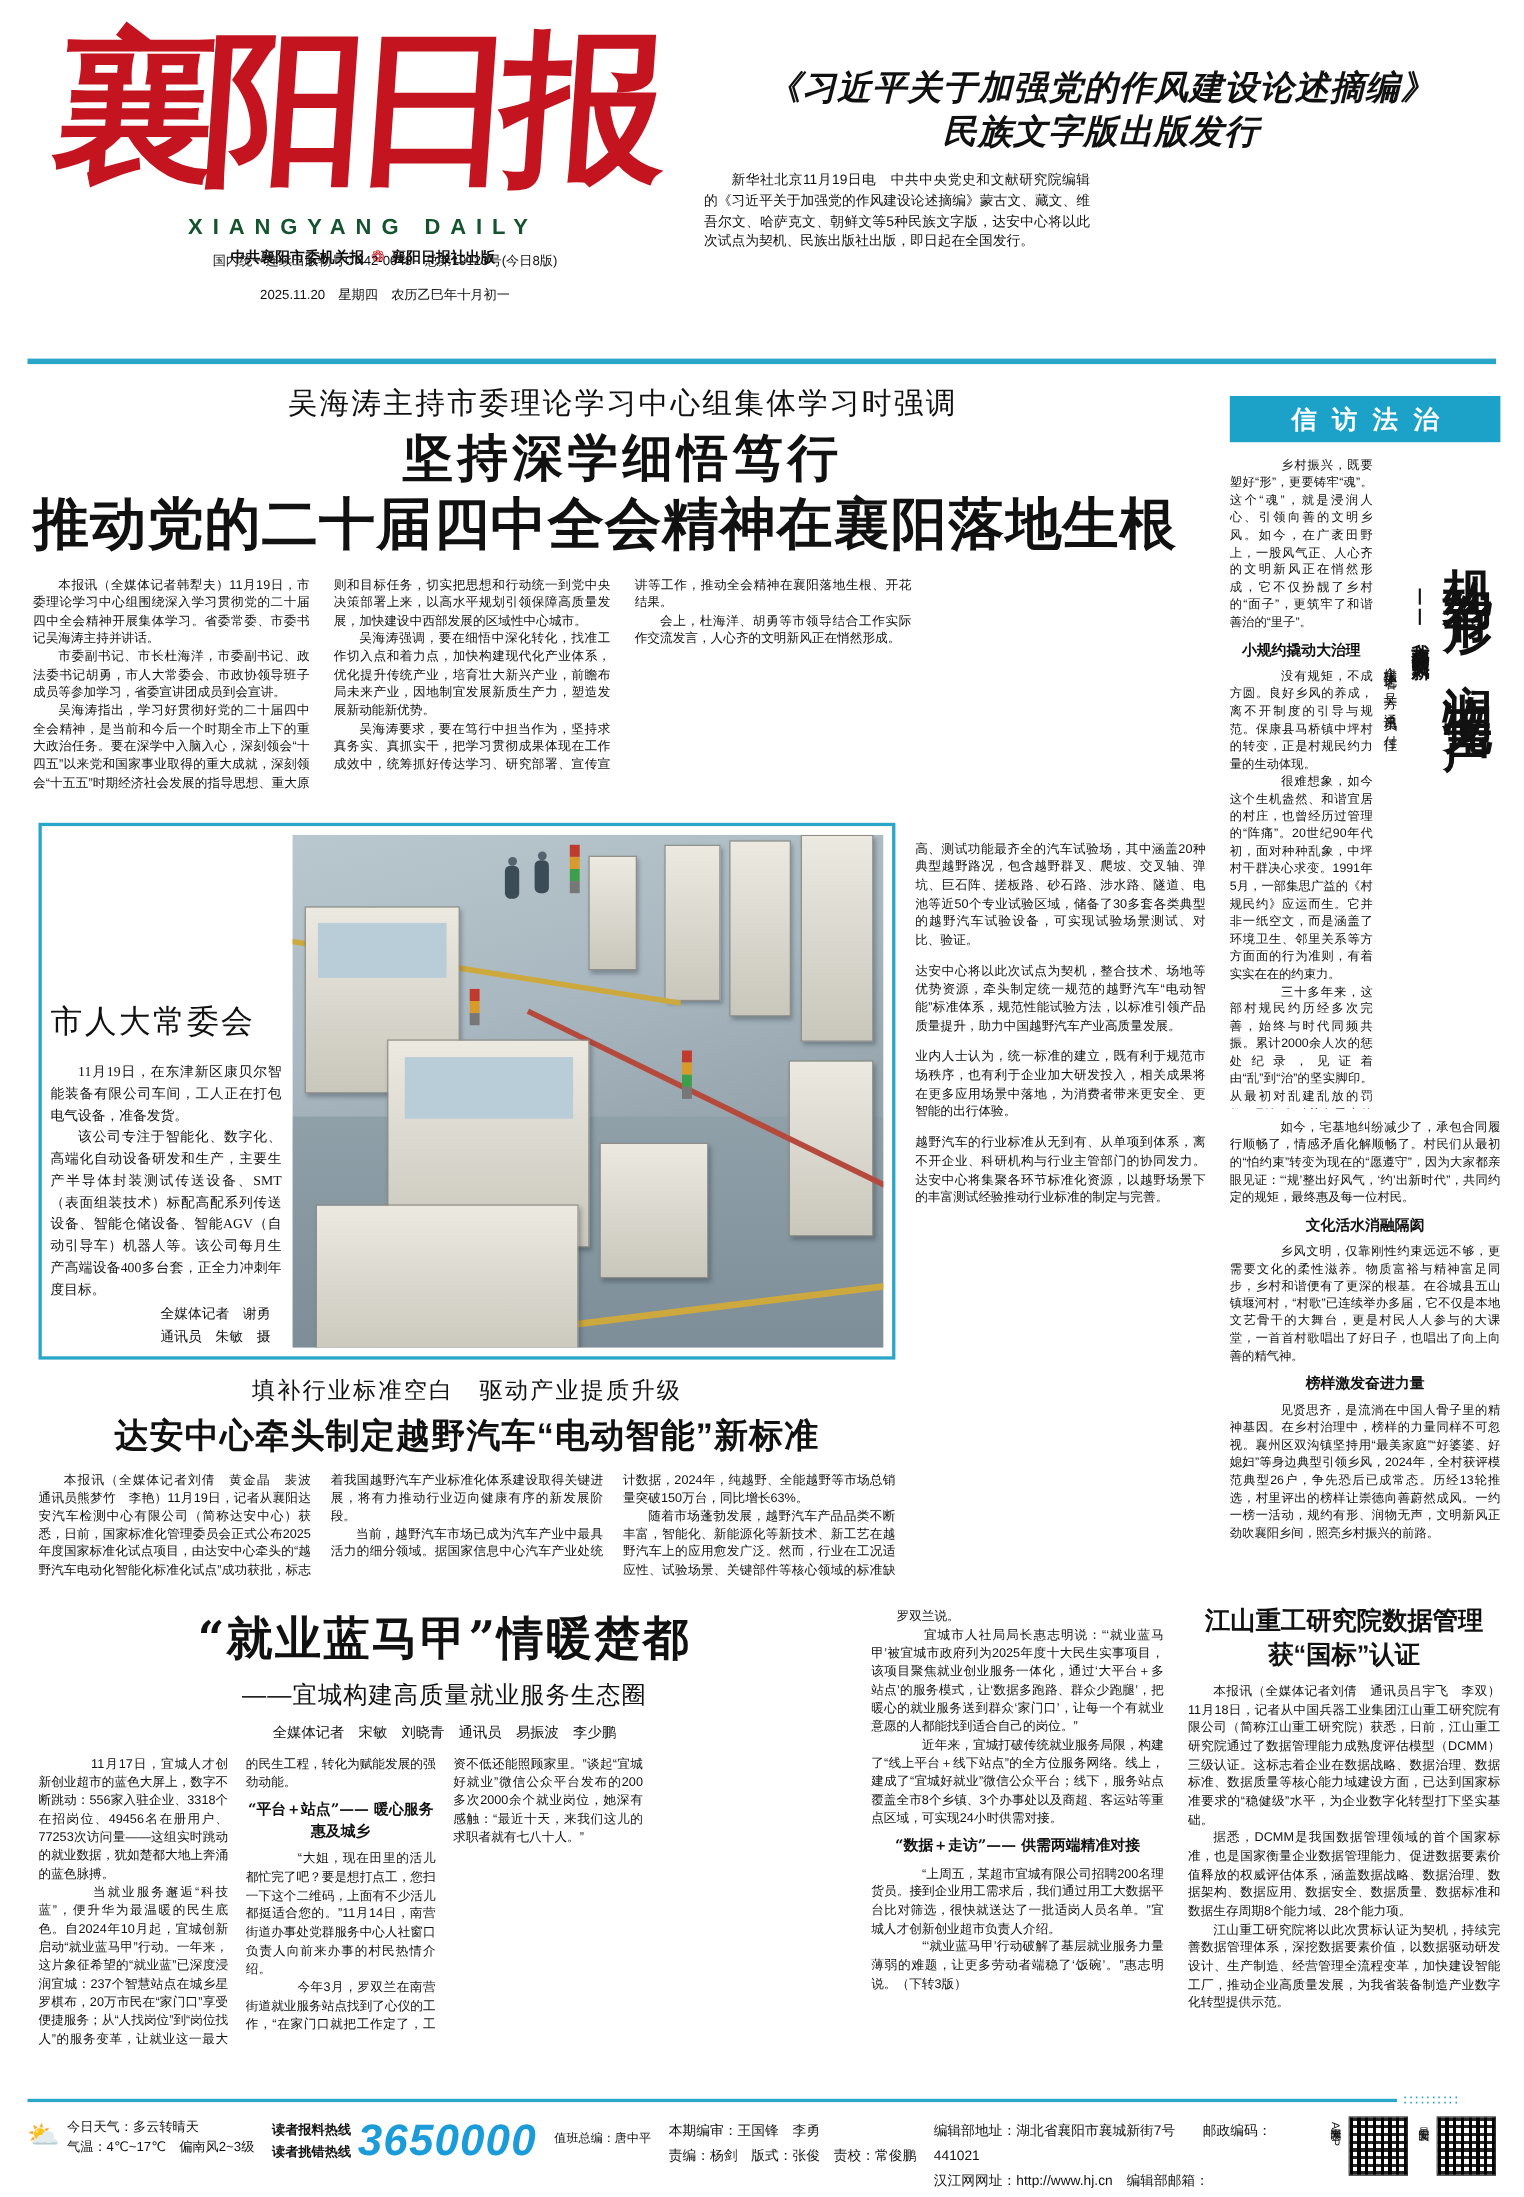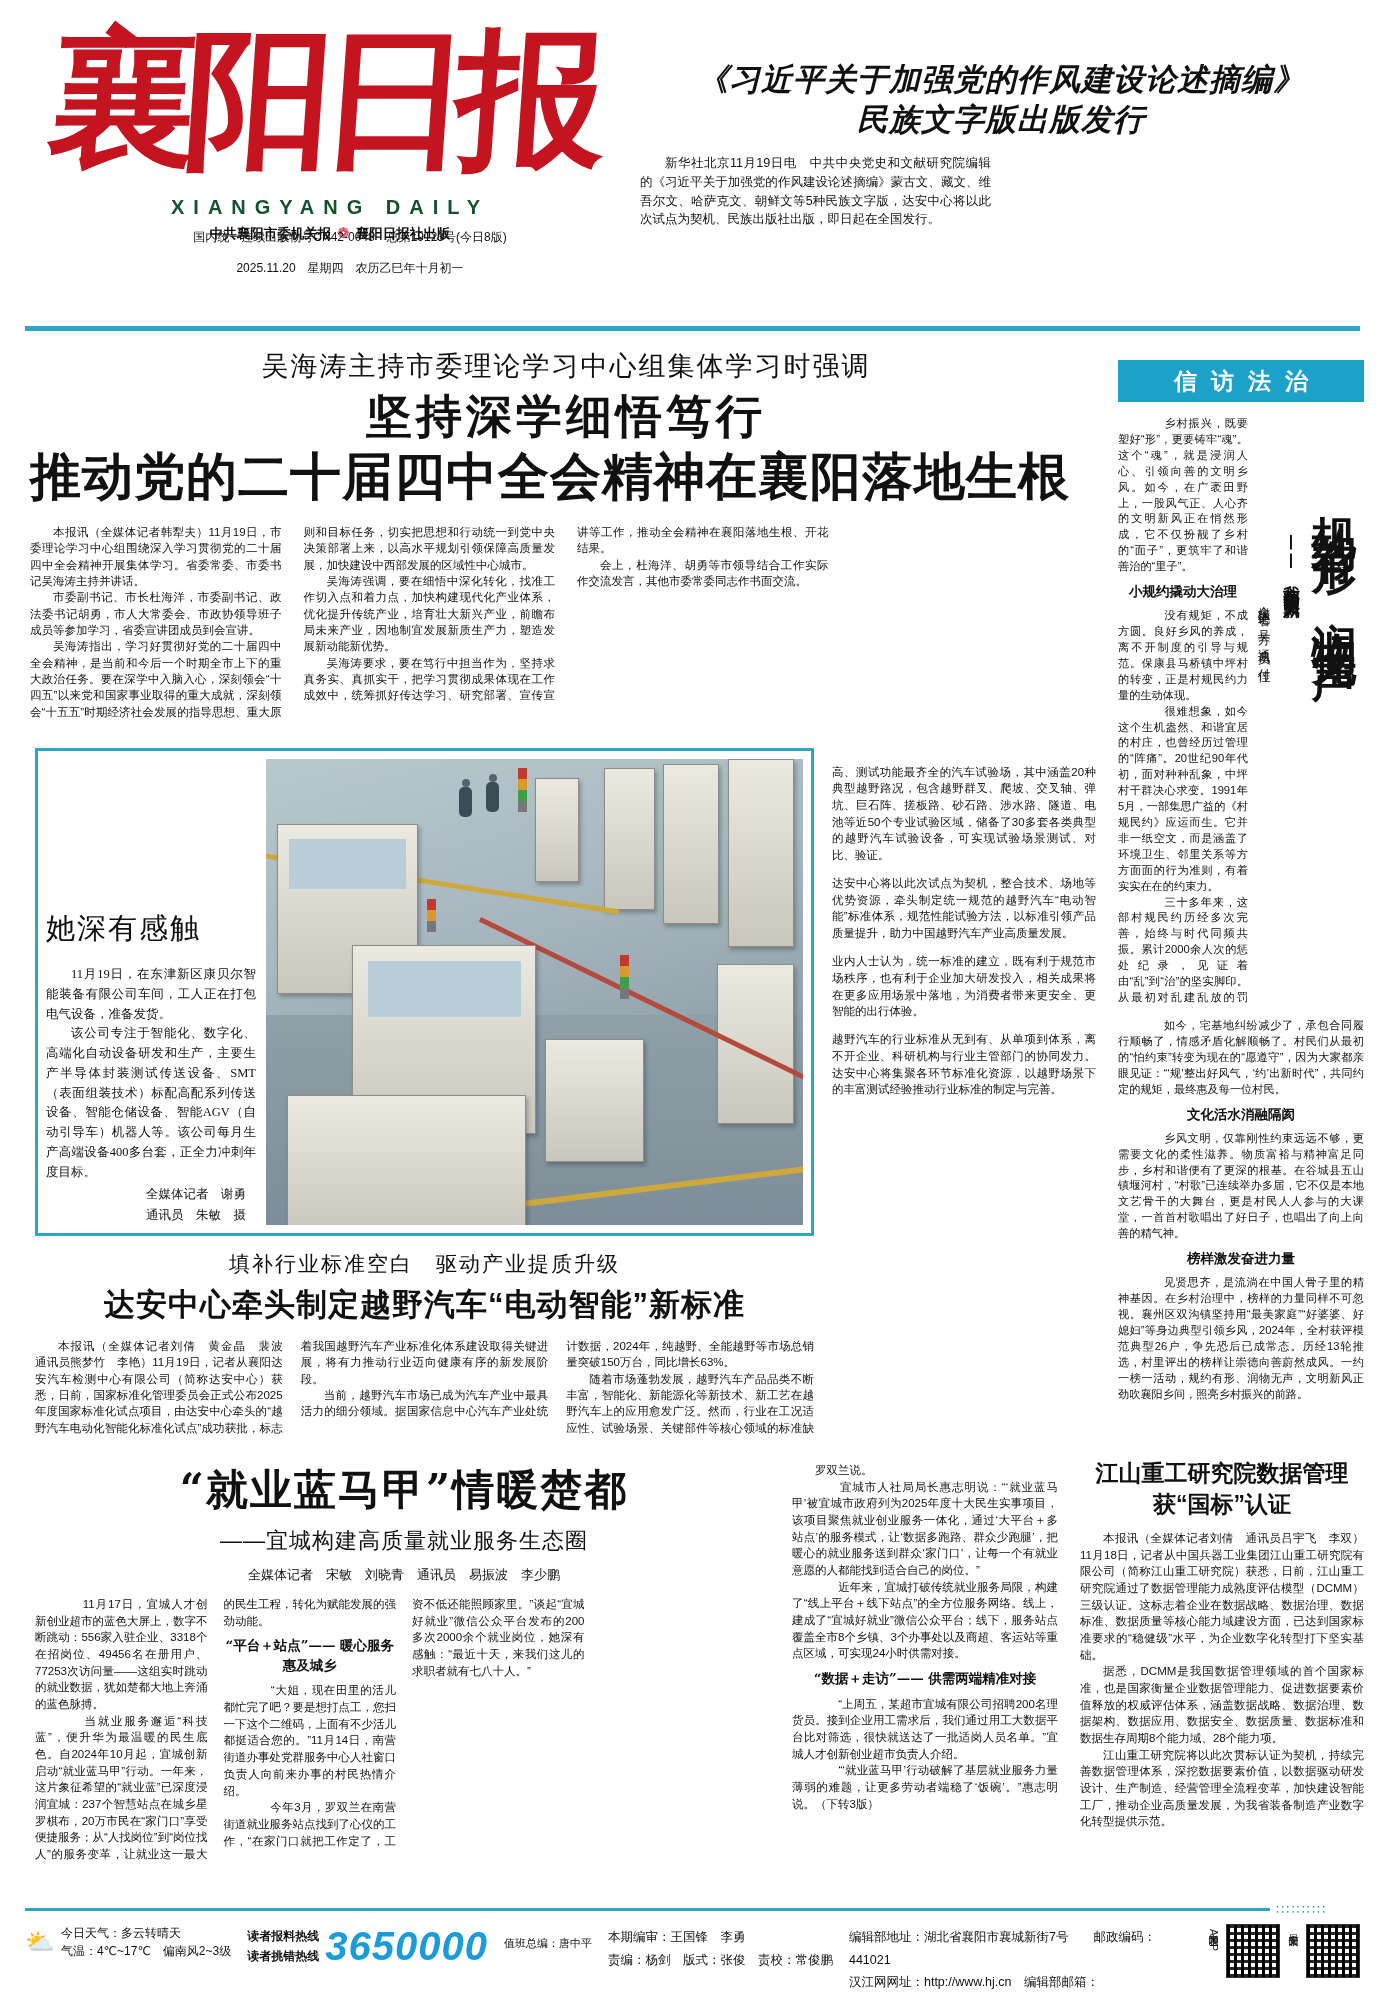--- a/index.html
+++ b/index.html
@@ -150,27 +150,27 @@
 <div class="abs lead">
   <div class="lead-kicker">吴海涛主持市委理论学习中心组集体学习时强调</div>
   <div class="lead-h1">坚持深学细悟笃行</div>
   <div class="lead-h2">推动党的二十届四中全会精神在襄阳落地生根</div>
   <div class="lead-body">
       <p>本报讯（全媒体记者韩犁夫）11月19日，市委理论学习中心组围绕深入学习贯彻党的二十届四中全会精神开展集体学习。省委常委、市委书记吴海涛主持并讲话。</p>
       <p>市委副书记、市长杜海洋，市委副书记、政法委书记胡勇，市人大常委会、市政协领导班子成员等参加学习，省委宣讲团成员到会宣讲。</p>
       <p>吴海涛指出，学习好贯彻好党的二十届四中全会精神，是当前和今后一个时期全市上下的重大政治任务。要在深学中入脑入心，深刻领会“十四五”以来党和国家事业取得的重大成就，深刻领会“十五五”时期经济社会发展的指导思想、重大原则和目标任务，切实把思想和行动统一到党中央决策部署上来，以高水平规划引领保障高质量发展，加快建设中西部发展的区域性中心城市。</p>
       <p>吴海涛强调，要在细悟中深化转化，找准工作切入点和着力点，加快构建现代化产业体系，优化提升传统产业，培育壮大新兴产业，前瞻布局未来产业，因地制宜发展新质生产力，塑造发展新动能新优势。</p>
       <p>吴海涛要求，要在笃行中担当作为，坚持求真务实、真抓实干，把学习贯彻成果体现在工作成效中，统筹抓好传达学习、研究部署、宣传宣讲等工作，推动全会精神在襄阳落地生根、开花结果。</p>
-      <p>会上，杜海洋、胡勇等市领导结合工作实际作交流发言，其他市委常委同志作书面交流。</p>
+      <p>会上，杜海洋、胡勇等市领导结合工作实际作交流发言，人心齐的文明新风正在悄然形成。</p>
     </div>
 </div>
 
 <div class="abs pbox">
   <div class="pcap">
-    <div class="pcap-title">她深有感触</div>
+    <div class="pcap-title">市人大常委会</div>
     <div class="pcap-text">
         <p>11月19日，在东津新区康贝尔智能装备有限公司车间，工人正在打包电气设备，准备发货。</p>
         <p>该公司专注于智能化、数字化、高端化自动设备研发和生产，主要生产半导体封装测试传送设备、SMT（表面组装技术）标配高配系列传送设备、智能仓储设备、智能AGV（自动引导车）机器人等。该公司每月生产高端设备400多台套，正全力冲刺年度目标。</p>
       </div>
     <div class="pcap-credit">全媒体记者　谢勇</div>
     <div class="pcap-credit">通讯员　朱敏　摄</div>
   </div>
   <div class="photo">
     <div class="floor"></div>
 

